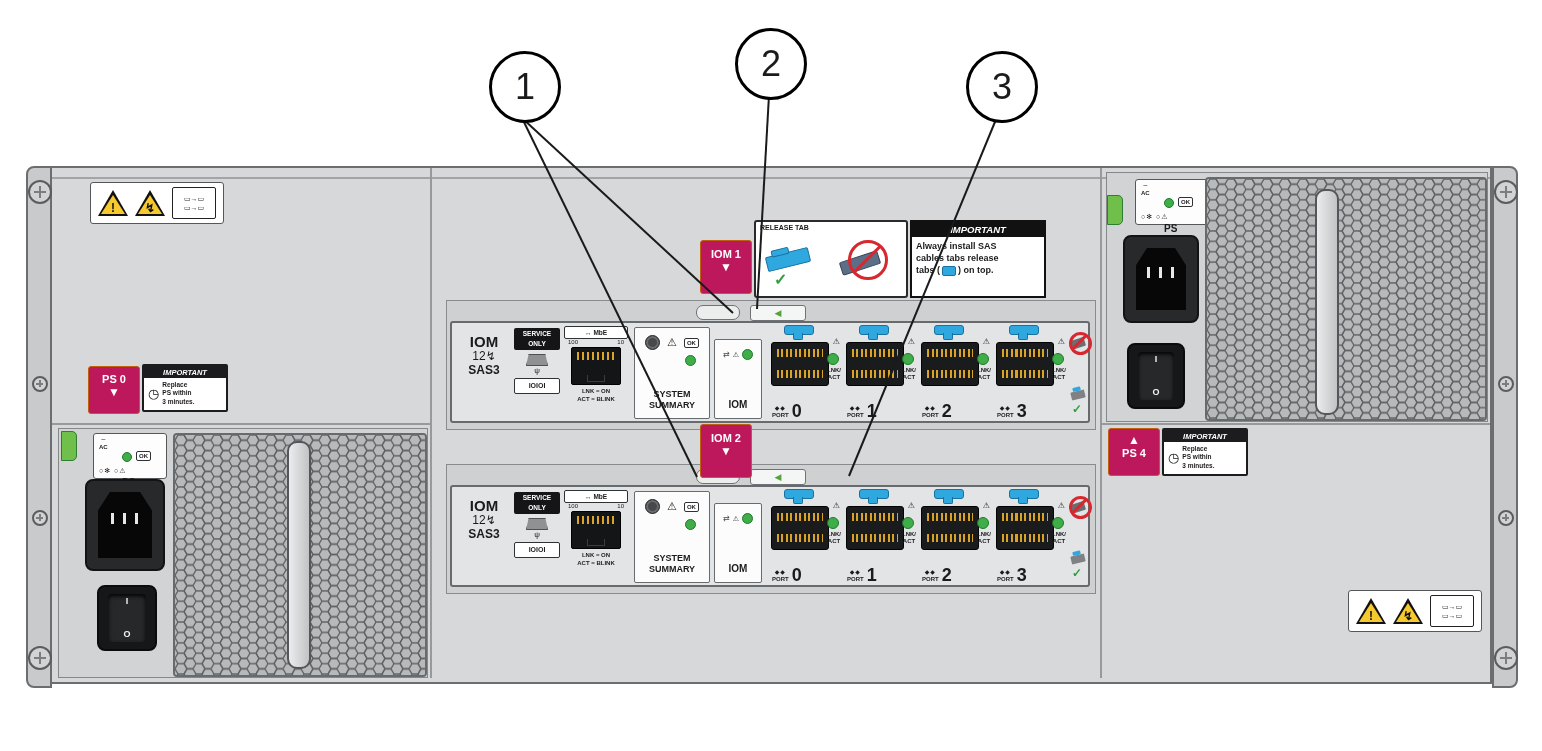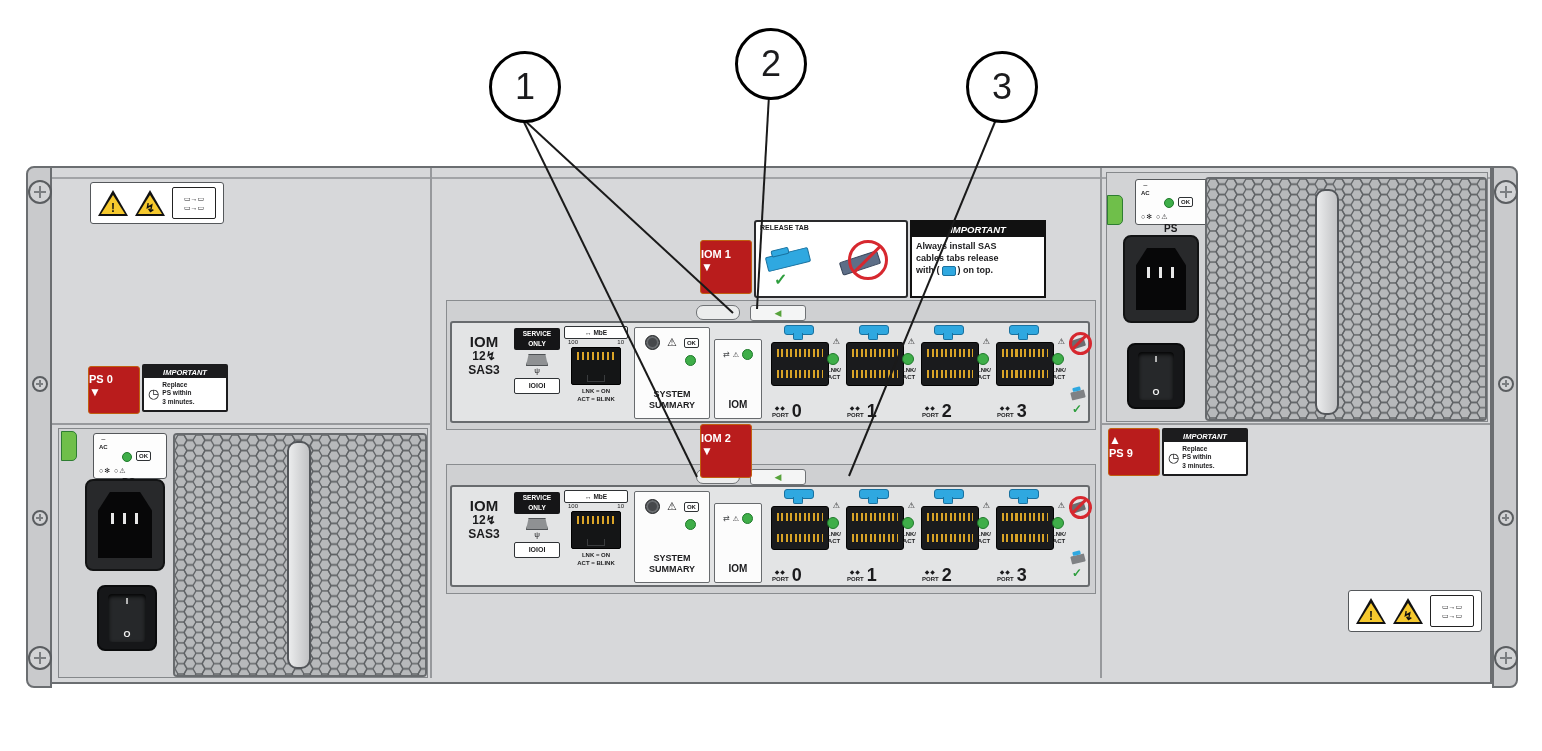--- a/index.html
+++ b/index.html
@@ -38,22 +38,22 @@
     clip-path:polygon(22% 0,78% 0,100% 28%,100% 100%,0 100%,0 28%);}
   .inlet-slot{position:absolute;width:3px;height:11px;background:#e8e8e8;}
   .rocker{position:absolute;background:#161719;border:2px solid #0a0b0c;border-radius:8px;}
   .rocker-inner{position:absolute;left:9px;right:9px;top:7px;bottom:7px;background:#26282a;border-radius:4px;box-shadow:inset 0 2px 4px #000;}
   .rk{position:absolute;left:0;right:0;text-align:center;color:#f2f2f2;font-size:9px;font-weight:bold;line-height:1;}
   .grille{position:absolute;border:2px solid #686b6e;border-radius:4px;overflow:hidden;background:#aeb0b2;}
   .psu-handle{position:absolute;width:20px;border:2px solid #53565a;border-radius:10px;
     background:linear-gradient(90deg,#ebeced,#c2c3c5);}
 
   
-  .ps-tag,.iom-tag{position:absolute;background:#b91c1c;border:1px solid #c05f10;border-radius:3px;
-    color:#fff;font-weight:bold;z-index:4;}
+  .ps-tag,.iom-tag{position:absolute;background:#be185d;border:1px solid #c05f10;border-radius:3px;
+    color:#fff;text-align:center;font-weight:bold;z-index:4;}
   .ps-tag{width:50px;height:46px;} .iom-tag{width:50px;height:52px;}
   .tag-text{display:block;font-size:11px;margin-top:6px;line-height:1.2;}
   .tag-arrow{display:block;font-size:12px;line-height:1.1;}
   .iom-tag .tag-text{margin-top:7px;}
 
   .imp-ps{position:absolute;width:82px;background:#fff;border:2px solid #1c1c1e;border-radius:2px;z-index:4;}
   .imp-head{background:#1c1c1e;color:#fff;font-style:italic;font-weight:bold;font-size:7.5px;text-align:center;padding:1.5px 0;}
   .imp-body{display:flex;gap:3px;padding:3px 3px 4px 4px;align-items:center;}
   .clock-g{font-size:13px;line-height:1;}
   .imp-lines{font-size:6.5px;font-weight:bold;line-height:1.3;}
@@ -91,21 +91,21 @@
   .iom-module{position:absolute;left:450px;width:640px;height:118px;z-index:3;}
   .latch{position:absolute;top:0;left:246px;width:112px;height:16px;display:flex;gap:10px;z-index:5;}
   .latch-tab{width:42px;height:13px;background:#eceded;border:1.5px solid #6f7275;border-radius:7px;}
   .latch-handle{width:54px;height:14px;background:#f4f5f5;border:1.5px solid #6f7275;border-radius:3px;
     display:flex;align-items:center;justify-content:center;}
   .latch-arrow{color:#57a33b;font-size:9px;line-height:1;}
   .iom-face{position:absolute;top:16px;left:0;right:0;bottom:0;background:#e3e4e5;border:2px solid #686b6e;border-radius:3px;}
 
   .iom-logo{position:absolute;left:6px;top:10px;width:52px;text-align:center;line-height:1.15;}
   .iom-name{font-size:15px;font-weight:bold;}
-  .sas-logo{font-size:12px;font-weight:bold;}
+  .sas-logo{font-size:12px;font-weight:normal;}
   .sas3-t{font-size:12px;font-weight:bold;}
 
   .service-block{position:absolute;left:62px;top:5px;width:46px;height:90px;text-align:center;}
   .service-label{height:21px;background:#151517;color:#fff;font-size:6.5px;font-weight:bold;line-height:1.55;border-radius:2px;padding-top:1px;}
   .service-label span{display:block;}
   .usb-port{margin:4px auto 0;width:20px;height:10px;background:#8f9193;border:1.5px solid #4e5154;
     clip-path:polygon(12% 0,88% 0,100% 100%,0 100%);}
   .usb-glyph{display:block;font-size:8px;line-height:1.2;}
   .serial-label{margin-top:2px;height:14px;background:#fff;border:1.5px solid #2f3235;font-size:7px;font-weight:bold;line-height:14px;border-radius:2px;}
 
@@ -300,21 +300,21 @@
           </pattern>
         </defs>
         <rect width="278" height="240" fill="url(#hexB)"></rect>
       </svg>
     </div>
     <div class="psu-handle" style="left:208px;top:16px;height:222px;"></div>
   </div>
 
   <div class="ps-tag" style="left:1108px;top:428px;">
     <span class="tag-arrow" style="margin-top:5px;">▲</span>
-    <span class="tag-text" style="margin-top:0;">PS 9</span>
+    <span class="tag-text" style="margin-top:0;">PS 4</span>
   </div>
   <div class="imp-ps" style="left:1162px;top:428px;">
     <div class="imp-head">IMPORTANT</div>
     <div class="imp-body">
       <span class="clock-g">◷</span>
       <div class="imp-lines">
         <div>Replace</div>
         <div>PS within</div>
         <div>3 minutes.</div>
       </div>
@@ -350,21 +350,21 @@
     <div class="rb-conn gray"></div>
     <div class="no-circle rb-no">
         <i></i>
       </div>
   </div>
   <div class="sas-box">
     <div class="sas-head">IMPORTANT</div>
     <div class="sas-body">
       <div>Always install SAS</div>
       <div>cables tabs release</div>
-      <div><span>with (</span><span class="inline-tab"></span><span>) on top.</span></div>
+      <div><span>tabs (</span><span class="inline-tab"></span><span>) on top.</span></div>
     </div>
   </div>
   <div class="iom-tag" style="left:700px;top:424px;">
     <span class="tag-text">IOM 2</span>
     <span class="tag-arrow">▼</span>
   </div>
 
   <div class="bay" style="top:300px;"></div>
   <div class="bay" style="top:464px;"></div>
 

